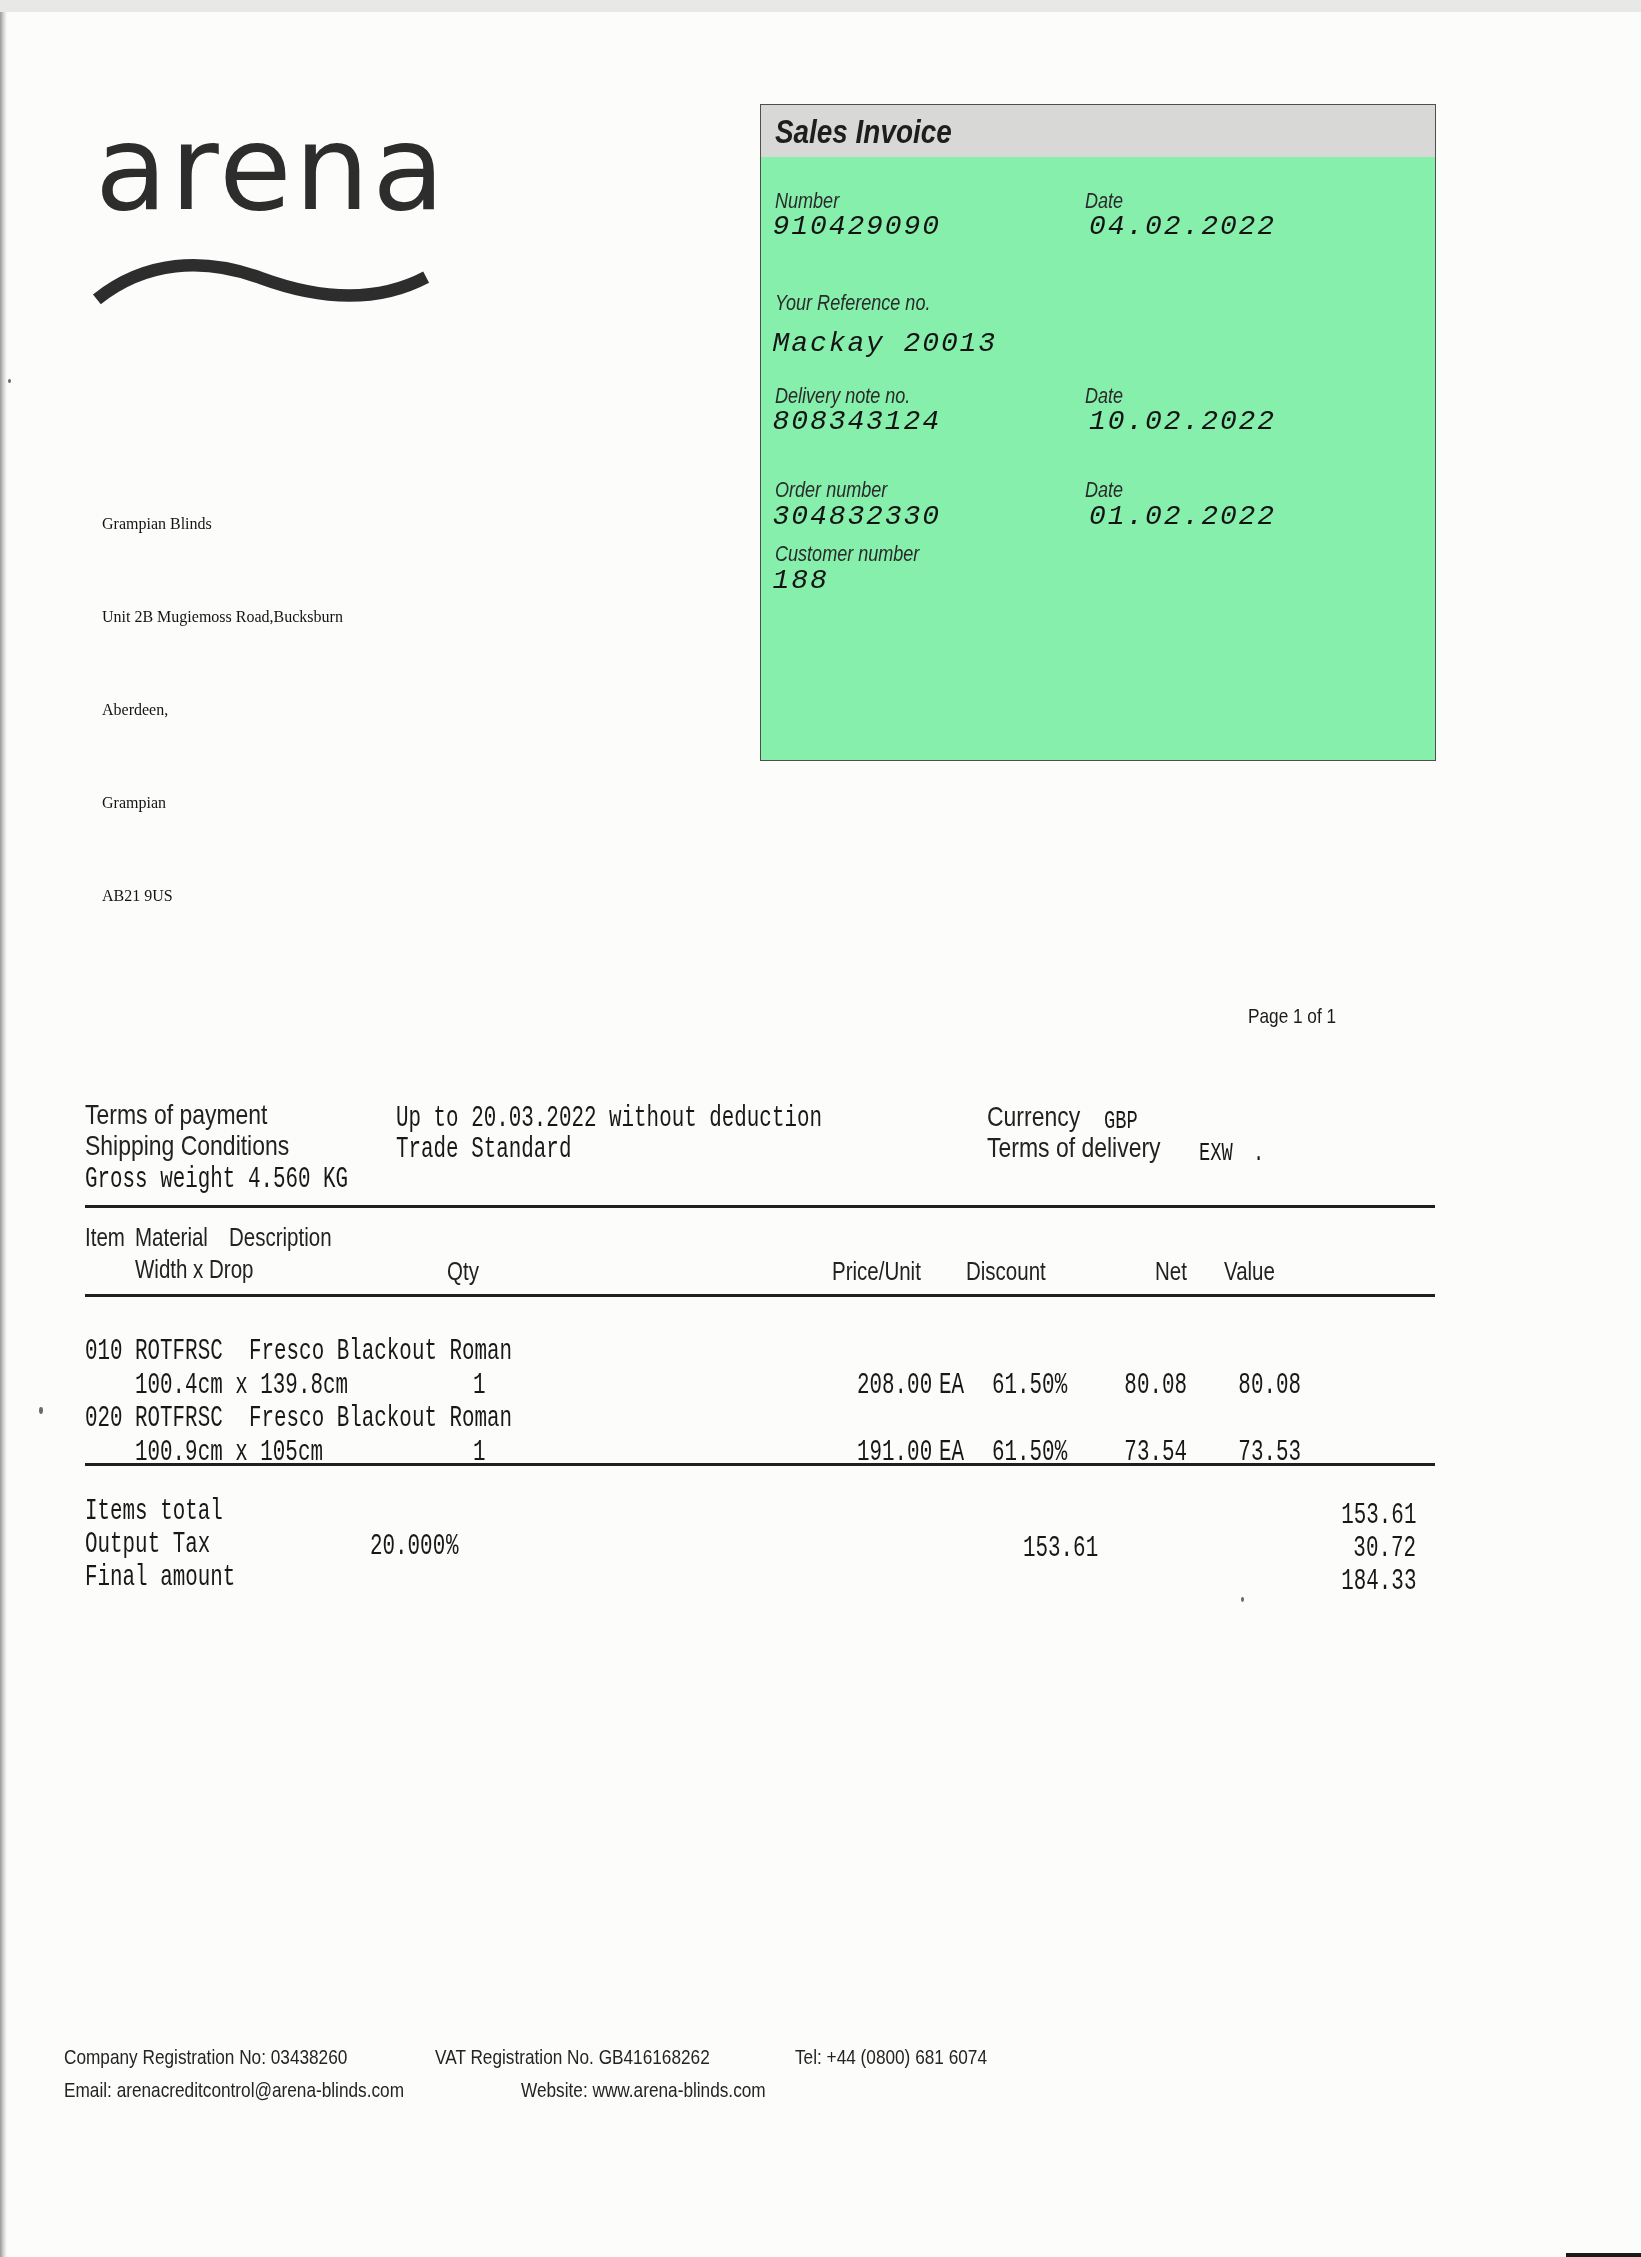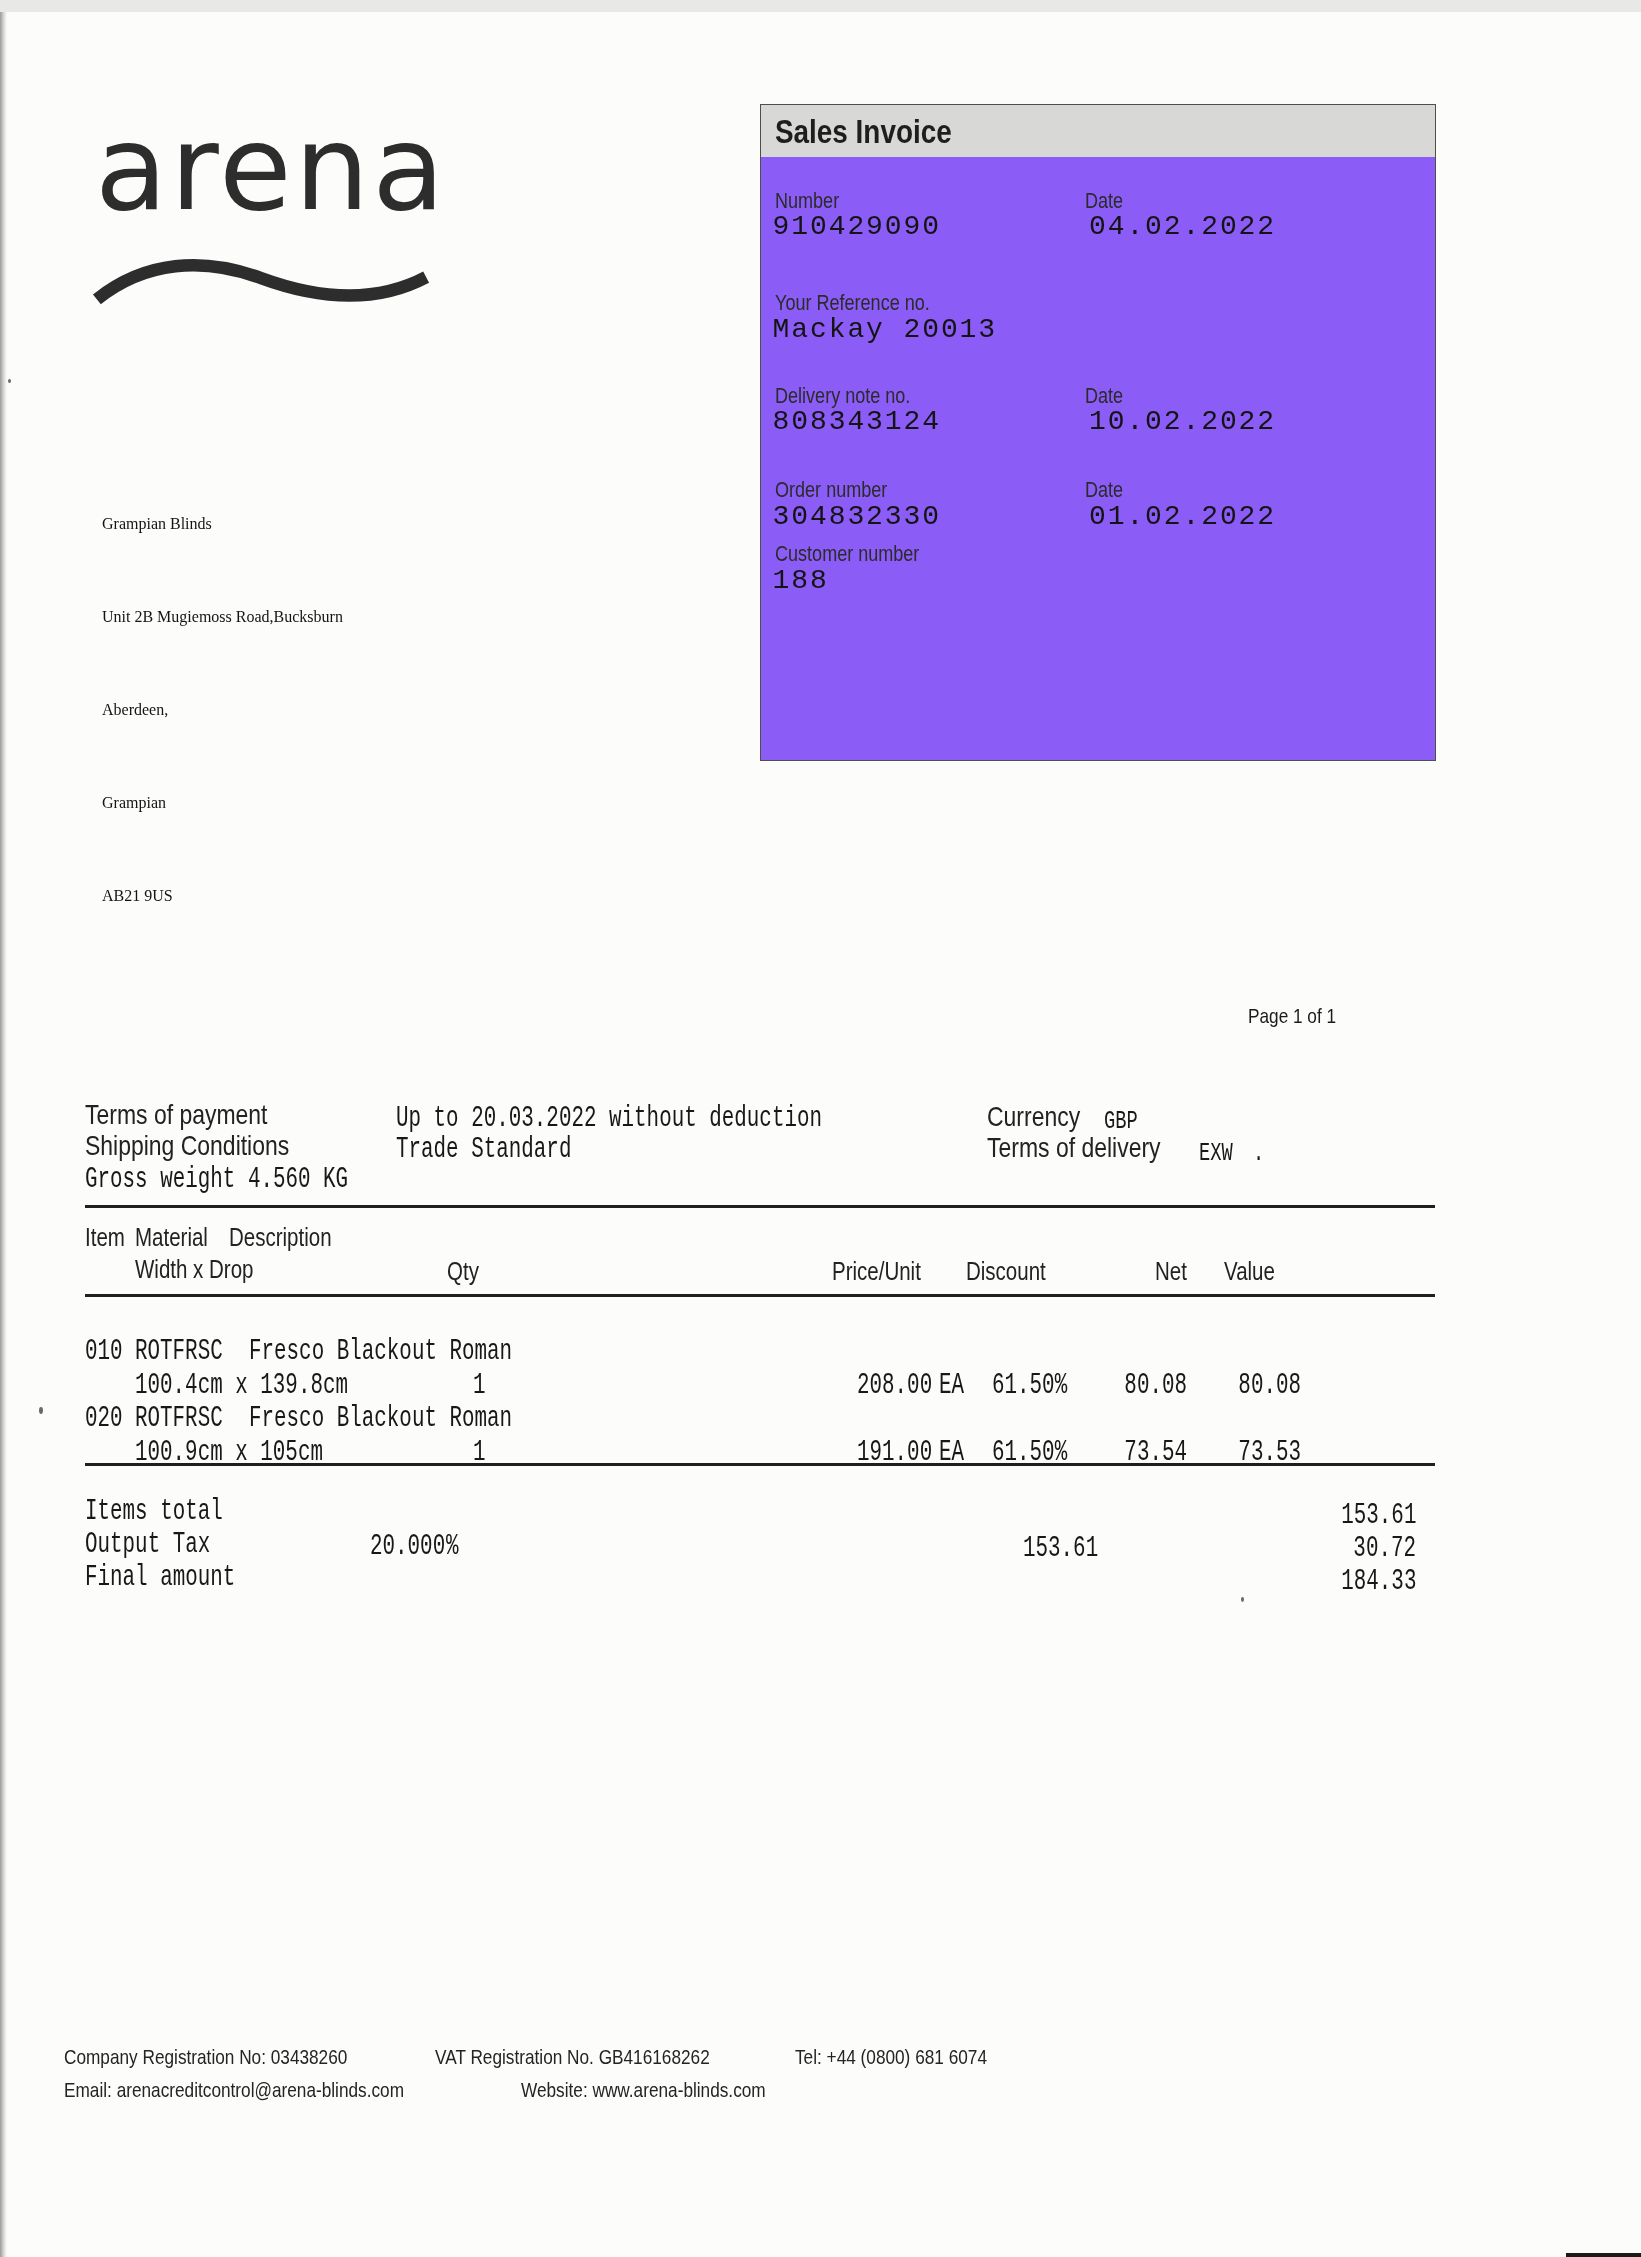--- a/index.html
+++ b/index.html
@@ -21,21 +21,21 @@
   .sec-lbl { font-size:28px; color:#222; }
   .th { font-size:25px; color:#222; }
   .ft { font-size:21px; color:#242424; }
   .rule { position:absolute; height:2.9px; background:#1f1f1f; }
   .edge-left {
     position:absolute; left:0; top:0; width:6.8px; height:2257px;
     background:linear-gradient(to right,#9a9a98,#dededc 60%,#fcfcfa);
   }
   .inv-box {
     position:absolute; left:760px; top:92px; width:676px; height:657px;
-    border:1.9px solid #4e4e4c; background:#8b5cf6; box-sizing:border-box;
+    border:1.9px solid #4e4e4c; background:#86efac; box-sizing:border-box;font-style:italic;
   }
   .inv-band { position:absolute; left:0; top:0; width:100%; height:52px; background:#d8d8d6; }
   .inv-title { position:absolute; left:13.5px; top:6.8px; font-size:34px; font-weight:bold; color:#1e1e1e; }
   .inv-lbl { position:absolute; font-size:22px; color:#2b2b2b; }
   .inv-val { position:absolute; font-family:"Liberation Mono", monospace; font-size:28px; letter-spacing:1.9px; color:#141414; white-space:pre; }
   .addr { font-family:Liberation Serif, serif; font-size:16px; line-height:31px; color:#141414; white-space:pre; }
   .logo-text {
     font-family:"DejaVu Sans", sans-serif; font-size:118px; letter-spacing:2.9px;
     color:#2d2d2d; line-height:1;
   }
@@ -69,21 +69,21 @@
     <div class="inv-band">
       <div class="inv-title"><span class="nw">Sales Invoice</span></div>
     </div>
 
     <div class="inv-lbl" style="left:13.5px; top:83px;"><span class="nw">Number</span></div>
     <div class="inv-val" style="left:11.6px; top:106px;">910429090</div>
     <div class="inv-lbl" style="left:324px; top:83px;"><span class="nw">Date</span></div>
     <div class="inv-val" style="left:328px; top:106px;">04.02.2022</div>
 
     <div class="inv-lbl" style="left:13.5px; top:185px;text-align:right;"><span class="nw">Your Reference no.</span></div>
-    <div class="inv-val" style="left:11.6px; top:209px;">Mackay 20013</div>
+    <div class="inv-val" style="left:11.6px; top:223px;">Mackay 20013</div>
 
     <div class="inv-lbl" style="left:13.5px; top:278px;"><span class="nw">Delivery note no.</span></div>
     <div class="inv-val" style="left:11.6px; top:301px;">808343124</div>
     <div class="inv-lbl" style="left:324px; top:278px;"><span class="nw">Date</span></div>
     <div class="inv-val" style="left:328px; top:301px;">10.02.2022</div>
 
     <div class="inv-lbl" style="left:13.5px; top:372px;"><span class="nw">Order number</span></div>
     <div class="inv-val" style="left:11.6px; top:396px;">304832330</div>
     <div class="inv-lbl" style="left:324px; top:372px;"><span class="nw">Date</span></div>
     <div class="inv-val" style="left:328px; top:396px;">01.02.2022</div>

